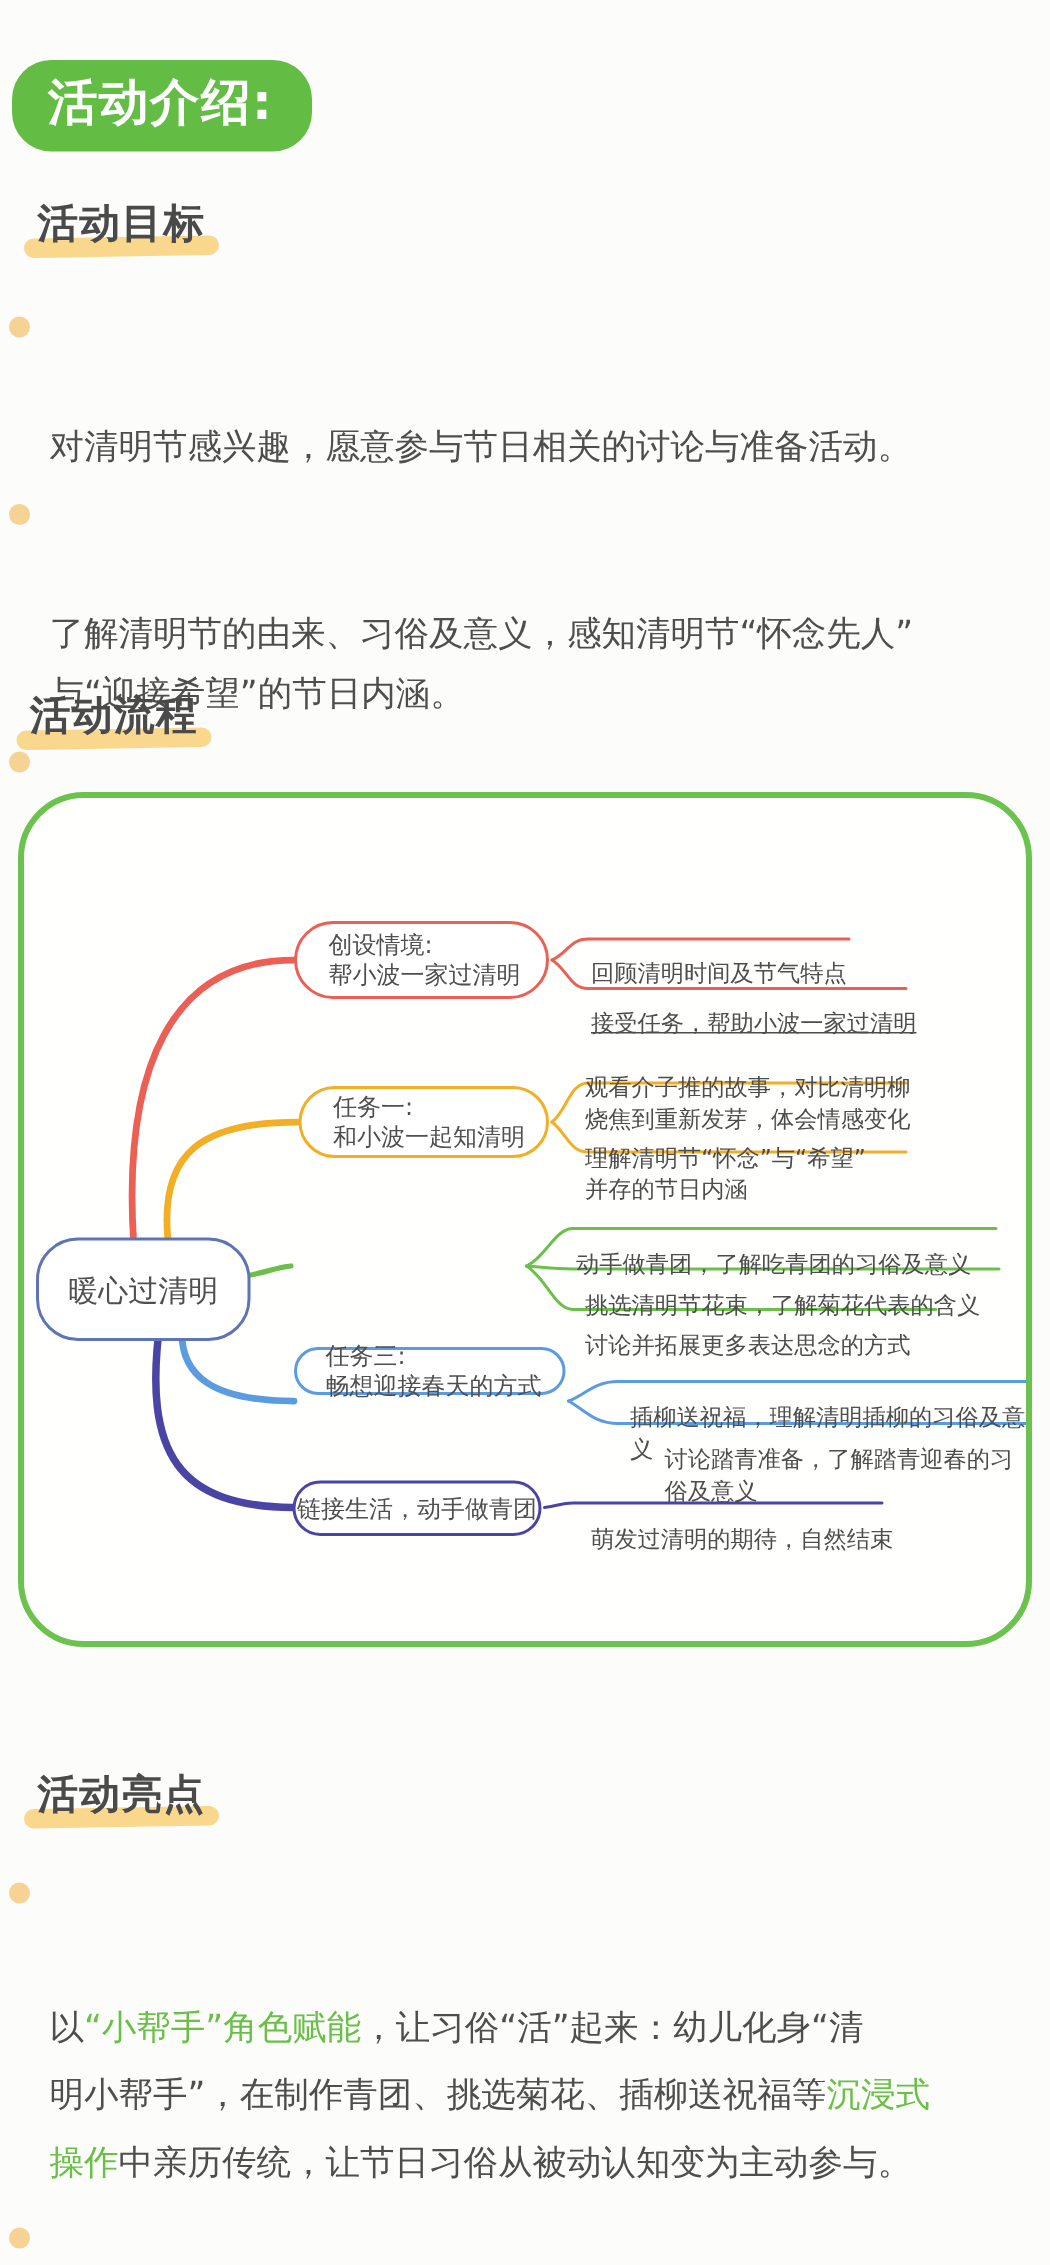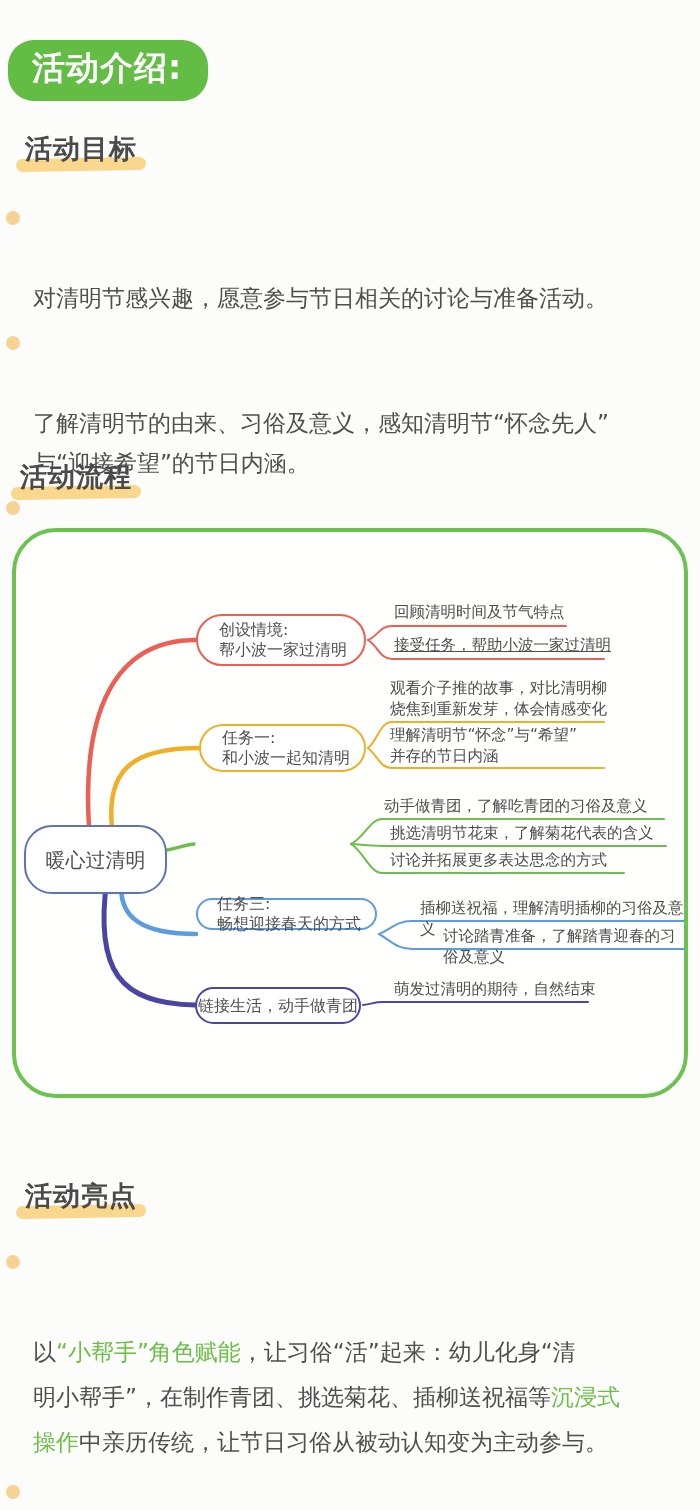--- a/index.html
+++ b/index.html
@@ -72,21 +72,21 @@
     border:2.5px solid #5f74b5; border-radius:28px;
     font-size:20px; align-items:center; justify-content:center;
   }
   .mm-b1 { left:180px; top:82px;  width:170px; height:52px; border:2.5px solid #ec5f55; border-radius:26px; padding-left:21px; }
   .mm-b2 { left:183px; top:192px; width:167px; height:48px; border:2.5px solid #f2ae24; border-radius:24px; padding-left:21px; }
   .mm-b3 { left:178px; top:289px; width:155px; height:46px; border:2.5px solid #6dbf4b; border-radius:23px; padding-left:21px; }
   .mm-b4 { left:180px; top:366px; width:181px; height:32px; border:2.5px solid #5b9ce0; border-radius:23px; padding-left:19px; }
   .mm-b5 { left:179px; top:455px; width:166px; height:37px; border:2.5px solid #4a45a4; border-radius:19px; align-items:center; justify-content:center; }
   .mm-leaf {
     position:absolute; font-size:15.5px; line-height:21px;
-    color:#4d4d4d; white-space:pre-line;
+    color:#4d4d4d; white-space:pre-line;margin-top:37px;
   }
   .lf-b1l1 { left:378px; top:70px; }
   .lf-b1l2 { left:378px; top:103px;text-decoration:underline; }
   .lf-b2l1 { left:374px; top:146px; }
   .lf-b2l2 { left:374px; top:193px; }
   .lf-b3l1 { left:368px; top:264px; }
   .lf-b3l2 { left:374px; top:291px; }
   .lf-b3l3 { left:374px; top:318px; }
   .lf-b4l1 { left:404px; top:366px; }
   .lf-b4l2 { left:427px; top:394px; }

